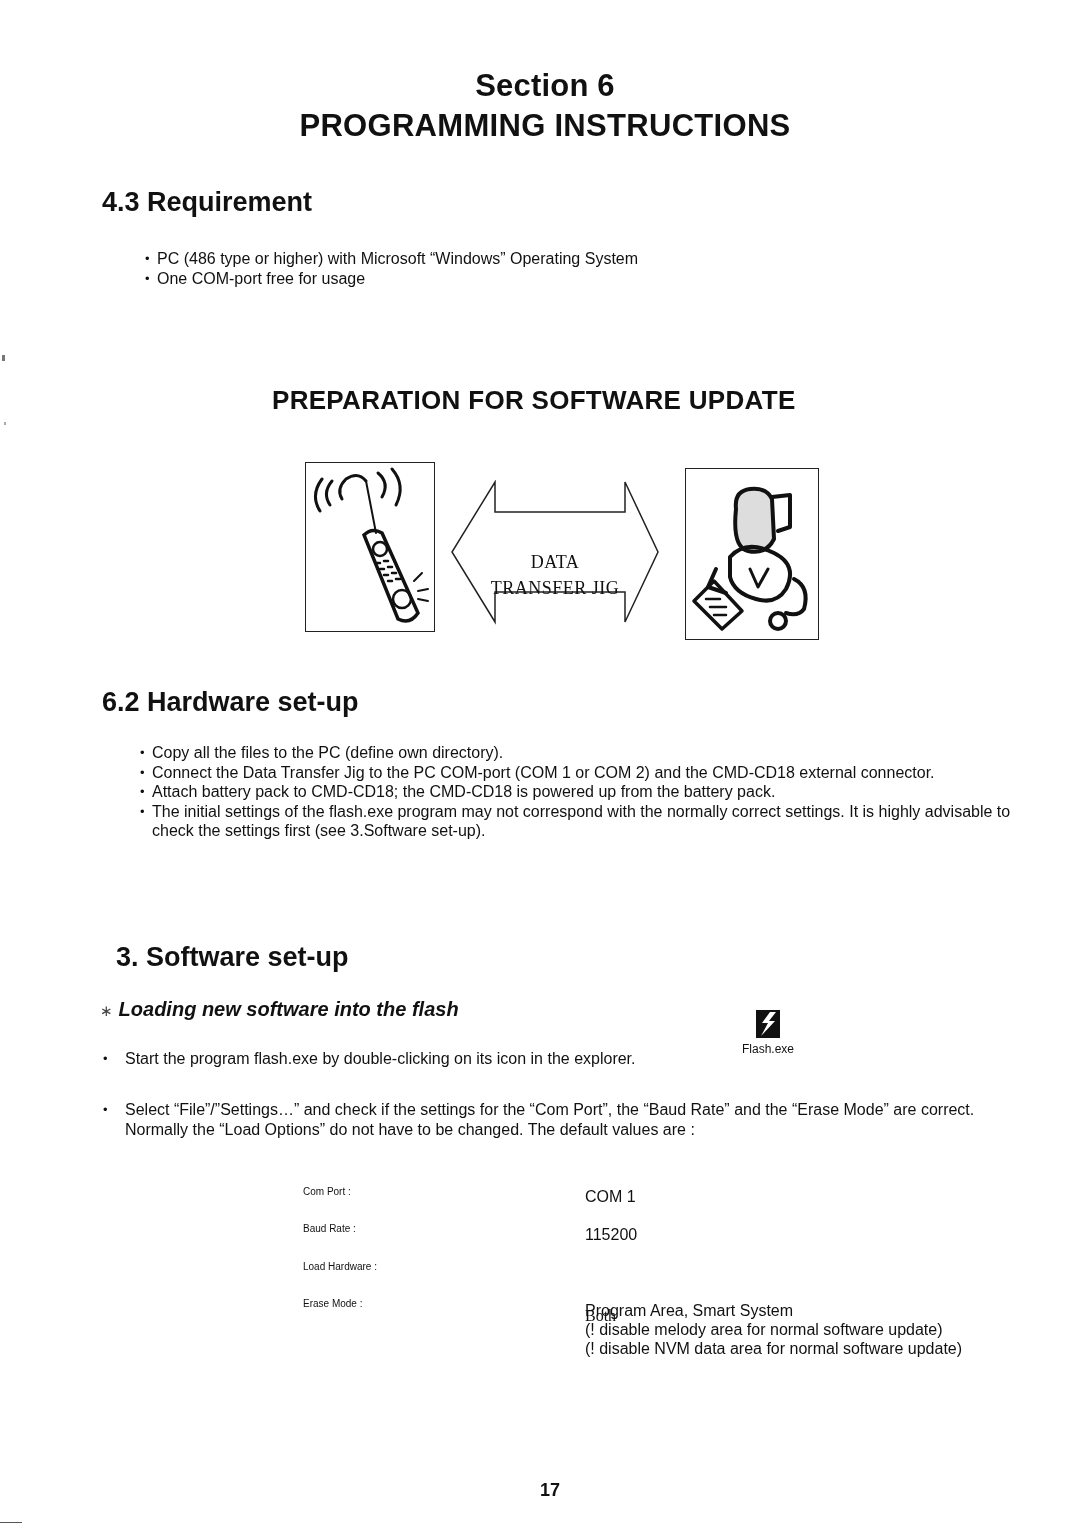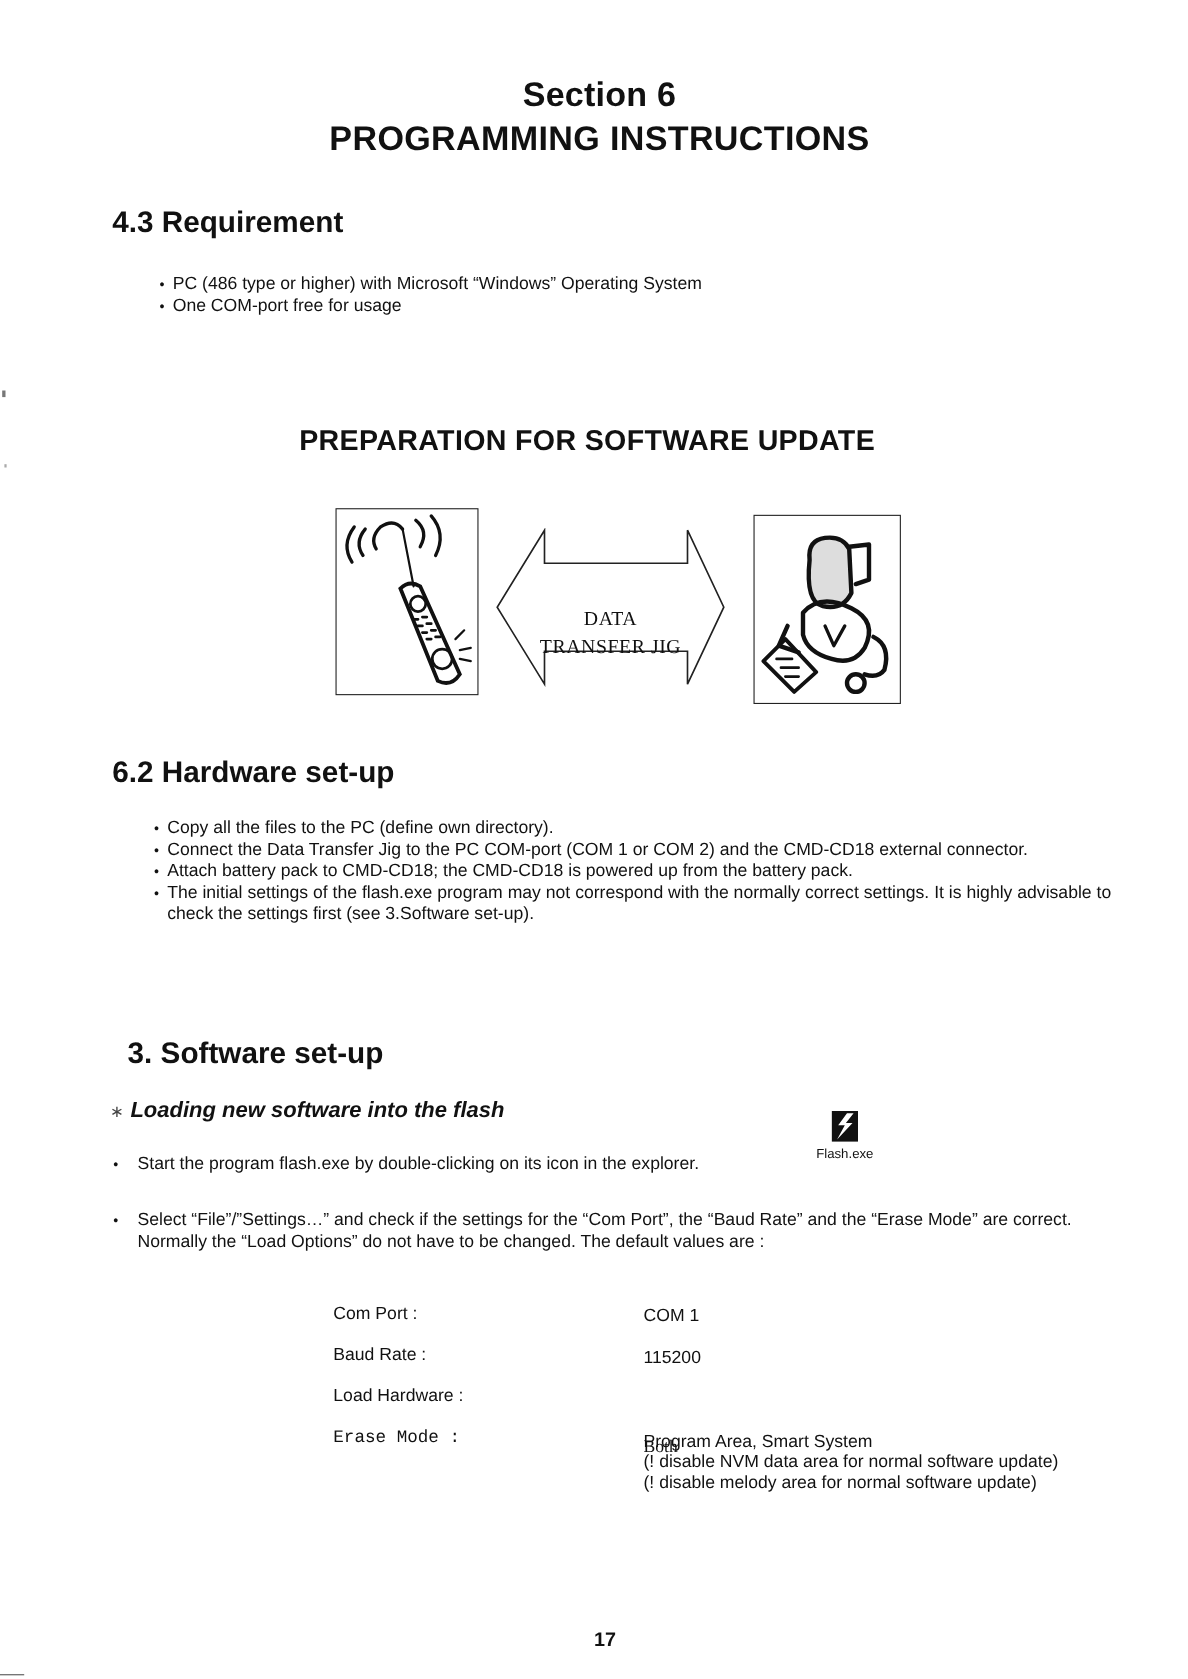--- a/index.html
+++ b/index.html
@@ -12,21 +12,21 @@
   .title2 { left: 0; width: 1090px; top: 108px; text-align: center; font-weight: bold; font-size: 31px; letter-spacing: 0.3px; }
   .h2 { font-weight: bold; font-size: 27px; }
   .h-prep { left: 272px; top: 385px; font-weight: bold; font-size: 26px; letter-spacing: 0.3px; }
   .bullets { margin: 0; padding: 0; list-style: none; font-size: 16px; line-height: 19.5px; }
   .bullets li { position: relative; padding-left: 12px; }
   .bullets li::before { content: "\2022"; position: absolute; left: 0; top: 0; font-size: 13px; }
   .sub-italic { left: 100px; top: 998px; font-size: 20px; font-weight: bold; font-style: italic; }
   .sub-italic .star { font-weight: normal; font-style: normal; font-size: 15px; color: #444; margin-right: 6px; }
   .sw-bullet { font-size: 16px; line-height: 19.5px; }
   .sw-bullet .dot { position: absolute; left: -22px; top: 0; font-size: 13px; }
-  .setting-label { left: 303px; font-size: 16px; }
+  .setting-label { left: 303px; font-size: 10px; }
   .setting-value { left: 585px; font-size: 16px; line-height: 19px; }
   .figbox { border: 1.5px solid #222; background: #fff; }
   .pagenum { left: 0; width: 1100px; top: 1480px; text-align: center; font-weight: bold; font-size: 18px; }
   .jigtext { font-family: "Liberation Serif", serif; font-size: 18px; text-align: center; line-height: 26px; letter-spacing: 0.5px; margin-top: 27px; }
   .flash-label { font-size: 12px; }
 </style>
 </head>
 <body>
 
 <div class="abs title1">Section 6</div>
@@ -122,23 +122,23 @@
 <div>
   <div class="abs setting-label" style="top:1186px;">Com Port :</div>
   <div class="abs setting-value" style="top:1187px;">COM 1</div>
 
   <div class="abs setting-label" style="top:1223px;">Baud Rate :</div>
   <div class="abs setting-value" style="top:1225px;">115200</div>
 
   <div class="abs setting-label" style="top:1261px;">Load Hardware :</div>
   <div class="abs setting-value" style="top:1306px;font-family:Liberation Serif, serif;">Both</div>
 
-  <div class="abs setting-label" style="top:1298px;font-family:Liberation Mono, monospace;">Erase Mode :</div>
+  <div class="abs setting-label" style="top:1298px;">Erase Mode :</div>
   <div class="abs setting-value" style="top:1301px;">
     <div>Program Area, Smart System</div>
+    <div>(! disable melody area for normal software update)</div>
     <div>(! disable NVM data area for normal software update)</div>
-    <div>(! disable melody area for normal software update)</div>
   </div>
 </div>
 
 <div class="abs pagenum">17</div>
 
 <div class="abs" style="left:0; top:1522px; width:22px; height:1px; background:#555;"></div>
 
 </body></html>

